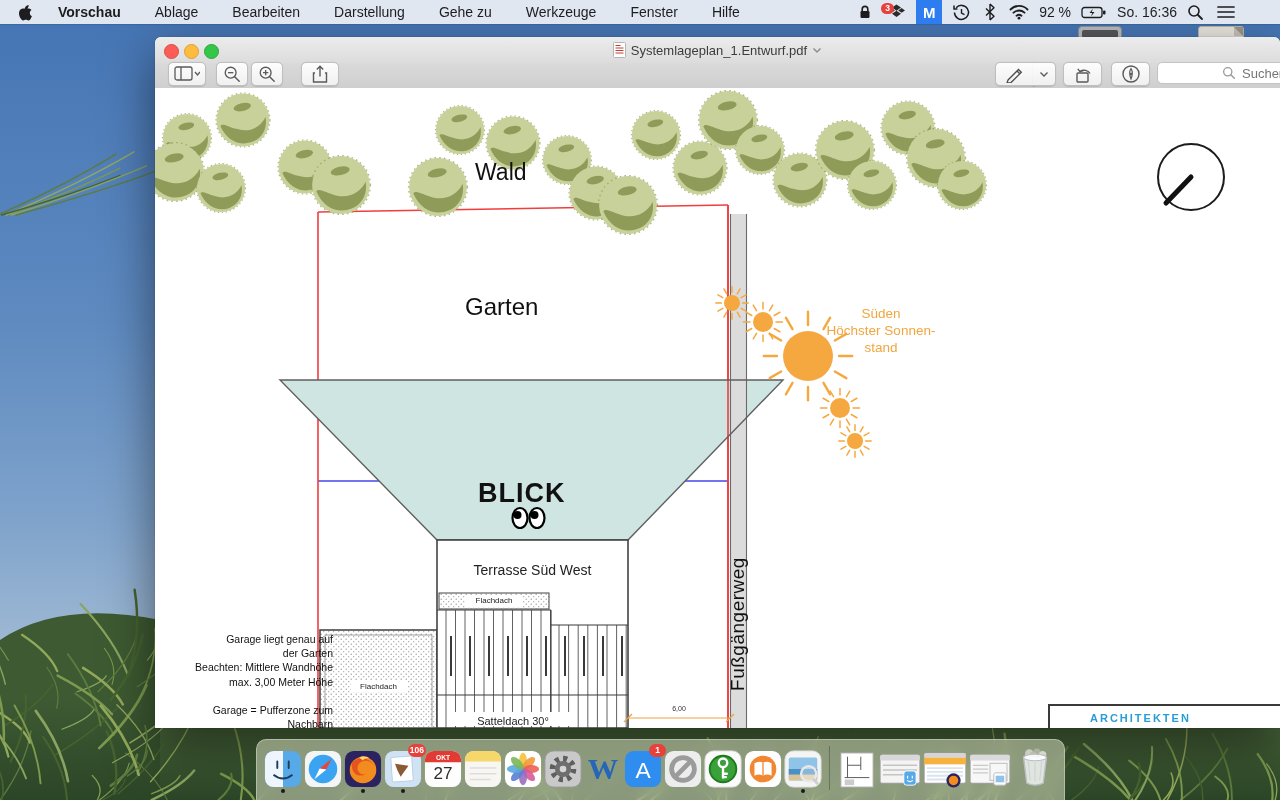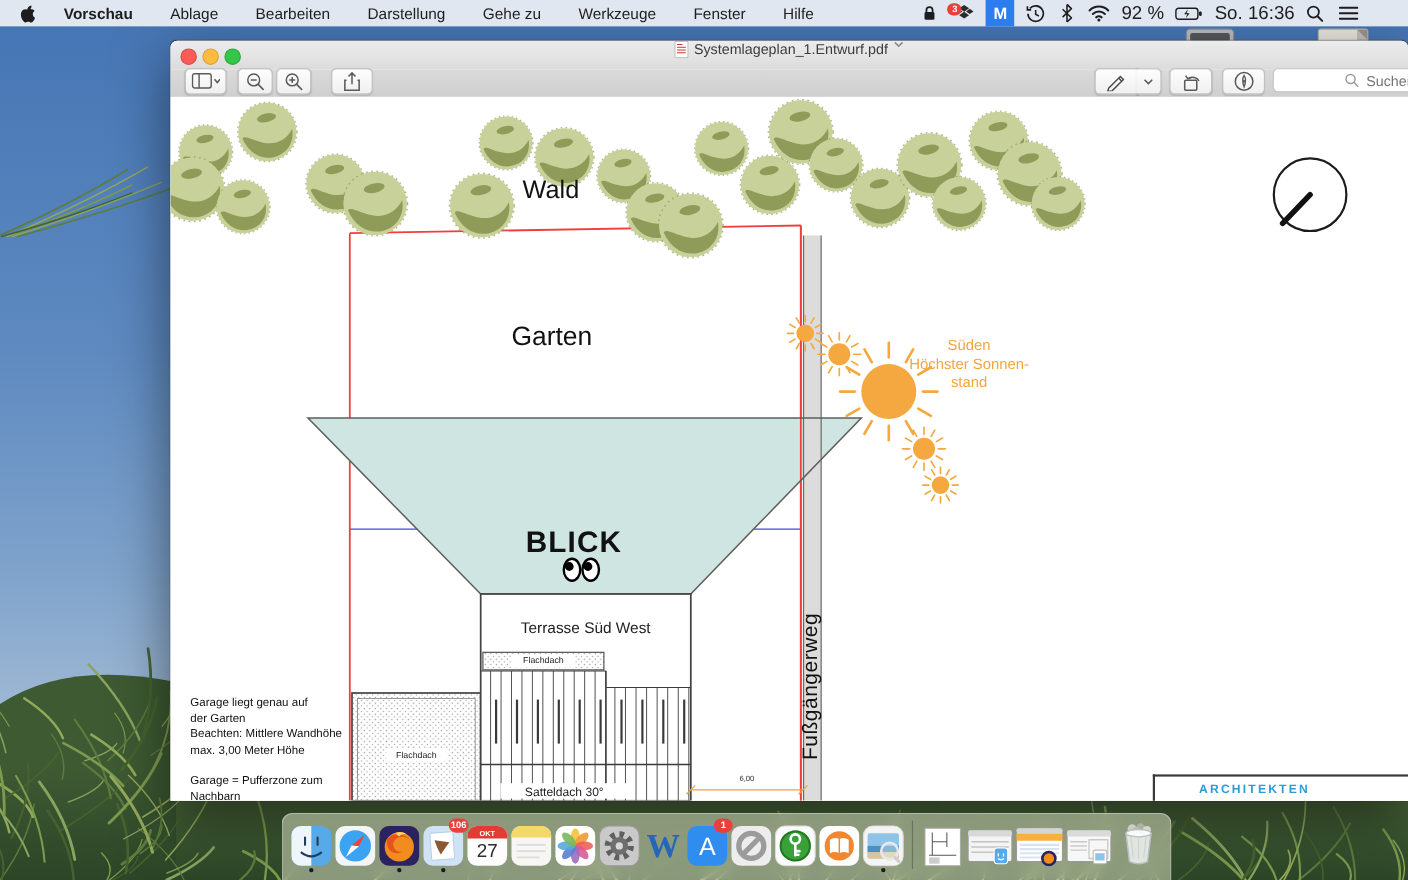--- a/index.html
+++ b/index.html
@@ -11,35 +11,35 @@
     font-size:14px;color:#1d1d1f;box-shadow:0 0 2px rgba(0,0,0,.35);}
   #menubar .mleft{display:flex;align-items:center;gap:12px;padding-left:14px;}
   .mitem{padding:0 11px;line-height:24px;white-space:nowrap;}
   .mitem.app{font-weight:bold;}
   #menubar .mright{margin-left:auto;display:flex;align-items:center;gap:7px;padding-right:42px;}
   .sicon{display:flex;align-items:center;justify-content:center;height:24px;position:relative;padding:0 3px;}
   .mb-badge{position:absolute;left:-3px;top:3px;background:#e8413c;color:#fff;border-radius:8px;
     font-size:8.5px;font-weight:bold;min-width:11px;height:11px;line-height:11px;text-align:center;padding:0 1px;}
   .mwb{background:#2e7df0;color:#fff;font-weight:bold;width:26px;height:24px;display:flex;
     align-items:center;justify-content:center;font-size:15px;}
-  .mtext{font-size:17px;white-space:nowrap;}
+  .mtext{font-size:14px;white-space:nowrap;}
   
   .desk-frag{position:absolute;z-index:5;}
   
   #window{position:absolute;left:155px;top:37px;width:1125px;height:691px;z-index:10;
     border-radius:6px 6px 0 0;box-shadow:0 18px 50px rgba(0,0,0,.5), 0 0 1px rgba(0,0,0,.6);
     background:#fff;}
   #titlebar{position:absolute;left:0;top:0;width:100%;height:26px;border-radius:6px 6px 0 0;
     background:linear-gradient(#ececec,#dcdcdc);}
   .tl{position:absolute;top:6.5px;width:13px;height:13px;border-radius:50%;}
   #tl-close{left:9px;background:#fc5b57;border:.5px solid #d94c46;}
   #tl-min{left:29px;background:#fdbc40;border:.5px solid #dfa133;}
   #tl-zoom{left:49px;background:#34c648;border:.5px solid #2aa73c;}
   #title-wrap{position:absolute;left:0;top:0;width:100%;height:26px;display:flex;
-    justify-content:center;gap:5px;font-size:13px;color:#3c3c3c;}
+    align-items:center;justify-content:center;gap:5px;font-size:13px;color:#3c3c3c;}
   #toolbar{position:absolute;left:0;top:26px;width:100%;height:25px;
     background:linear-gradient(#dadada,#cfcfcf);border-bottom:1px solid #a8a8a8;}
   .tb-btn{position:absolute;top:-1px;height:22px;background:linear-gradient(#fdfdfd,#f0f0f0);
     border:1px solid #bfbfbf;border-radius:5px;display:flex;align-items:center;justify-content:center;
     box-shadow:0 .5px 1px rgba(0,0,0,.12);}
   #tb-search{position:absolute;top:-1px;left:1002px;width:220px;height:22px;background:#fff;
     border:1px solid #c3c3c3;border-radius:5px;display:flex;align-items:center;padding-left:64px;gap:4px;box-sizing:border-box;}
   #tb-search input{border:none;outline:none;font-size:13px;width:120px;color:#333;background:transparent;
     font-family:"Liberation Sans",sans-serif;}
   #content{position:absolute;left:0;top:51px;width:1125px;height:640px;background:#fff;overflow:hidden;}
@@ -49,21 +49,21 @@
   #lbl-garten{left:310px;top:205px;font-size:24px;}
   #lbl-blick{left:323px;top:390px;font-size:27px;font-weight:bold;letter-spacing:1px;}
   #lbl-sueden{left:626px;top:217px;width:200px;text-align:center;font-size:13.5px;line-height:17px;color:#f2a53e;}
   #lbl-fussweg{left:483px;top:525px;width:200px;text-align:center;font-size:19px;
     transform:rotate(-90deg);letter-spacing:.5px;}
   #lbl-terrasse{left:282px;top:474px;width:191px;text-align:center;font-size:14px;color:#222;}
   #lbl-flach-house{left:284px;top:508px;width:110px;text-align:center;font-size:8px;color:#222;}
   #lbl-flach-garage{left:165px;top:594px;width:117px;text-align:center;font-size:8px;color:#222;}
   #lbl-satteldach{left:282px;top:627px;width:152px;text-align:center;font-size:11px;color:#222;}
   #lbl-dim{left:494px;top:617px;width:60px;text-align:center;font-size:7px;color:#333;}
-  #garage-note{position:absolute;left:18px;top:544px;width:160px;text-align:left;
+  #garage-note{position:absolute;left:18px;top:544px;width:160px;text-align:right;
     font-size:10.5px;line-height:14.2px;color:#111;}
   #garage-note div{min-height:14.2px;}
   #architekten{position:absolute;left:893px;top:616px;width:240px;height:24px;background:#fff;
     border-left:2px solid #3a3a3a;border-top:2px solid #3a3a3a;}
   #architekten span{display:block;padding:6px 0 0 40px;font-size:11px;font-weight:bold;
     letter-spacing:2px;color:#2a9cd6;}
   
   #dock{position:absolute;left:256px;bottom:0;height:52px;z-index:30;
     background:rgba(196,203,175,.62);border:1px solid rgba(255,255,255,.35);border-bottom:none;
     border-radius:10px 10px 0 0;display:flex;align-items:center;padding:2px 6px 6px 6px;

